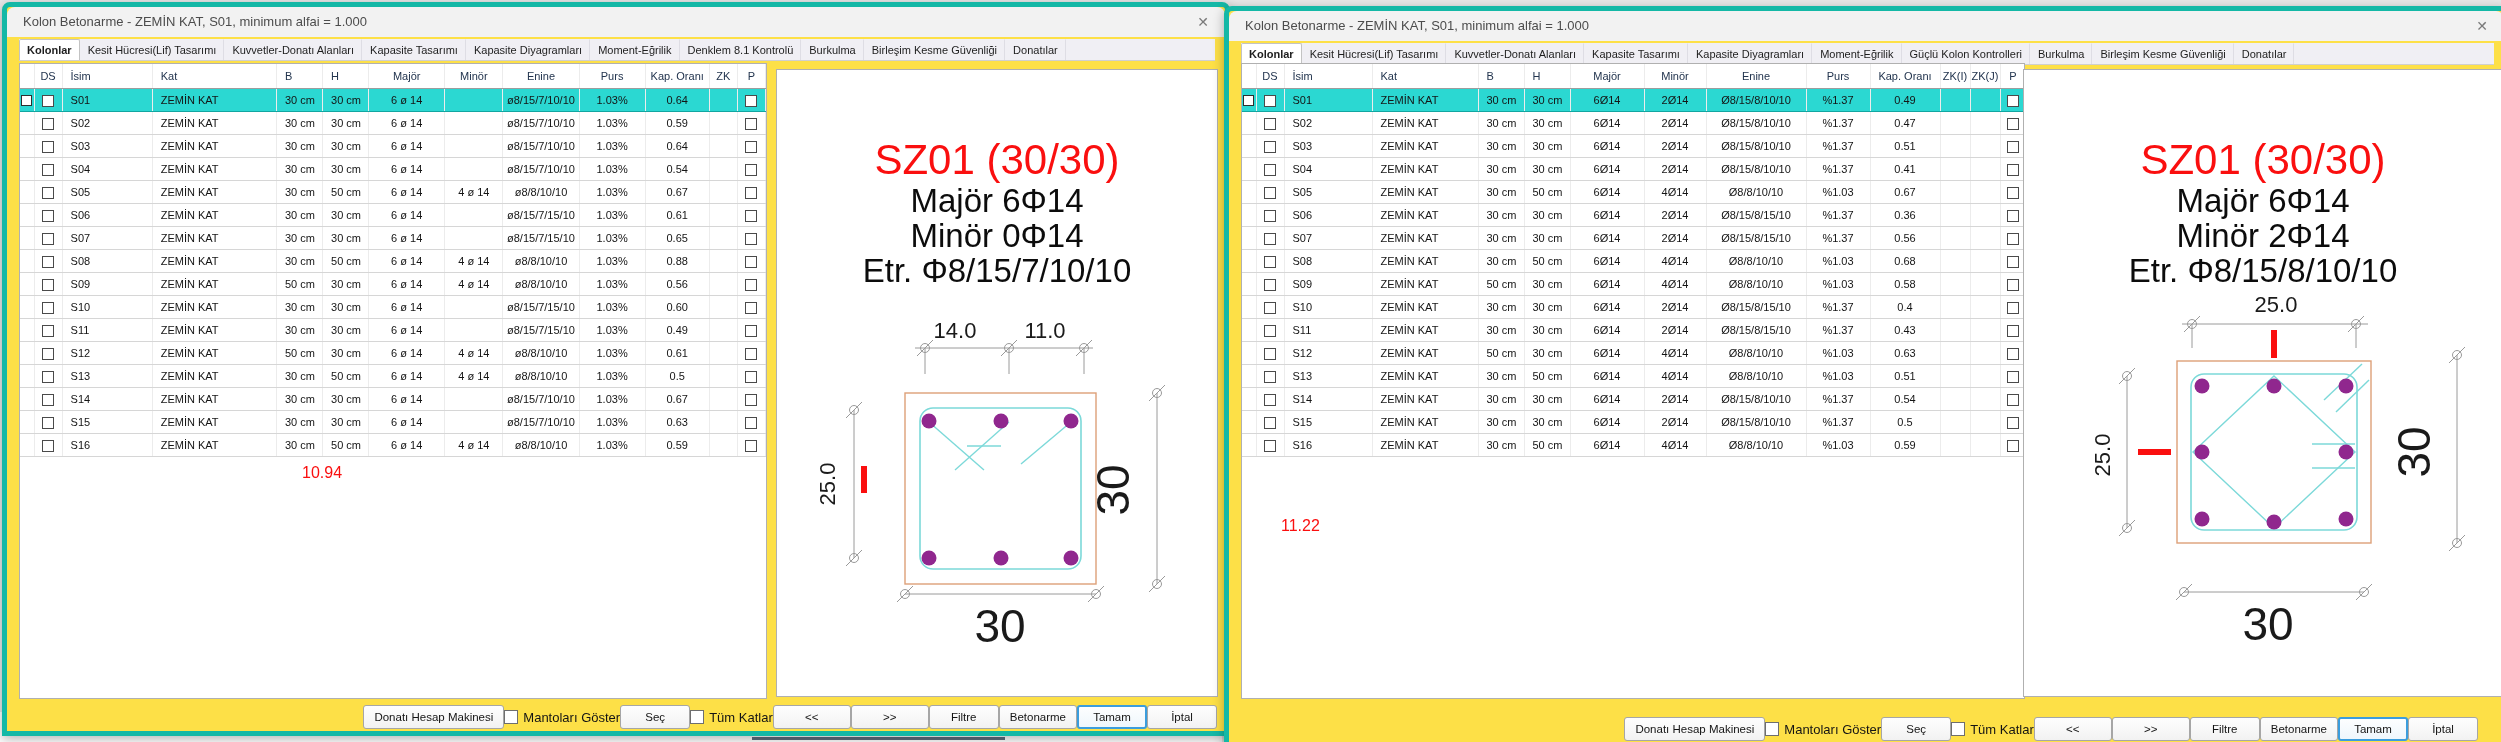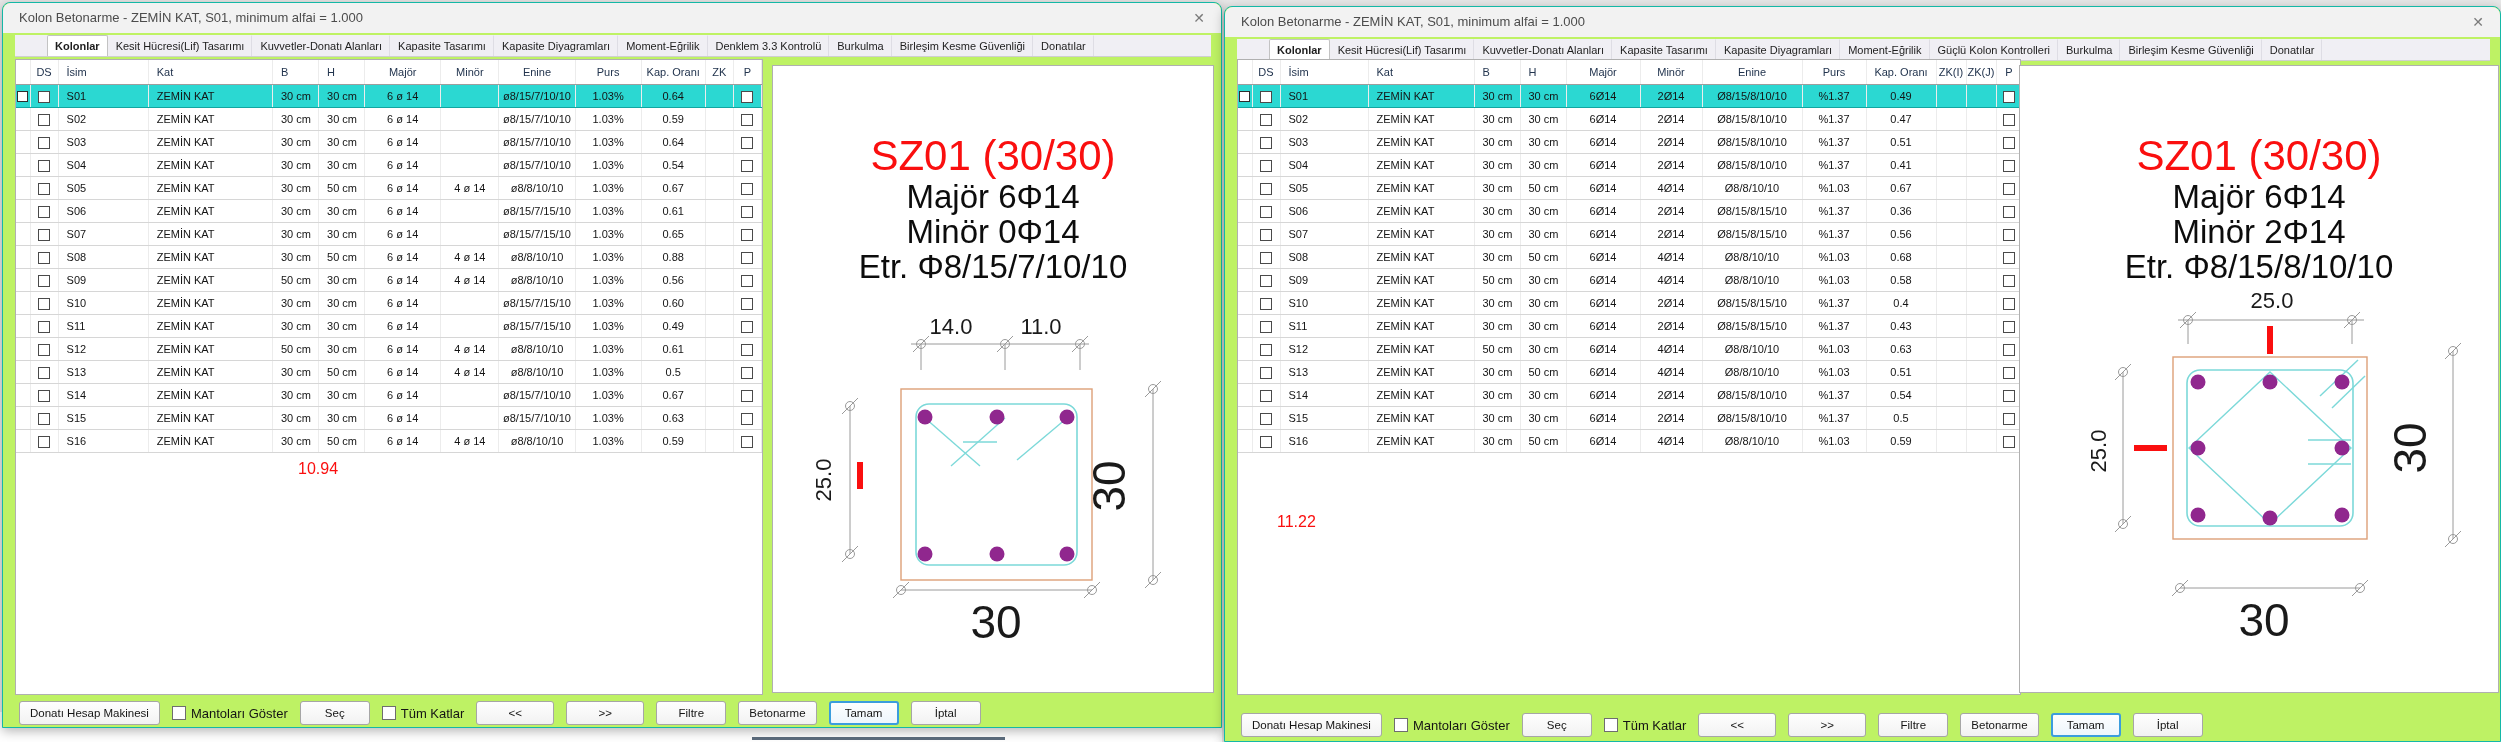--- a/index.html
+++ b/index.html
@@ -1,42 +1,42 @@
 <!DOCTYPE html>
 <html><head>
 <meta charset="utf-8">
 <style>
   html,body{margin:0;padding:0;background:#dcdcdc;font-family:"Liberation Sans","DejaVu Sans",sans-serif;}
   #screen{position:relative;width:2501px;height:742px;background:#e8e8e8;overflow:hidden;}
   .bg-strip{position:absolute;left:0;top:712px;width:1222px;height:30px;background:#ffffff;}
   .bg-frag{position:absolute;}
-  .window{position:absolute;background:#bef264;border:1px solid #14b8a6;border-radius:8px 8px 0 0;
+  .window{position:absolute;background:#fde047;border:5px solid #14b8a6;border-radius:8px 8px 0 0;
           box-shadow:0 3px 12px rgba(0,0,0,.30);}
   .titlebar{position:relative;height:30px;border-radius:8px 8px 0 0;background:#f2f2f2;}
   .titlebar .title{position:absolute;left:16px;top:0;line-height:30px;font-size:13px;color:#4c4c4c;white-space:nowrap;}
   .close-btn{position:absolute;right:12px;top:5px;width:20px;height:20px;text-align:center;line-height:20px;
              font-size:14px;color:#7a7a7a;cursor:default;}
   .tabbar{position:absolute;left:12px;right:10px;top:32px;height:21px;display:flex;align-items:flex-end;
           border-bottom:1px solid #cfcfcf;background:#f0eff4;}
   .tab{height:20px;line-height:20px;padding:0 7px;font-size:11px;color:#1d1d1d;white-space:nowrap;
        border:1px solid transparent;border-bottom:none;border-right:1px solid #dedde4;}
-  .tab.active{background:#fff;border-color:#c3c3c3;border-radius:2px 2px 0 0;font-weight:bold;margin-left:32px;}
+  .tab.active{background:#fff;border-color:#c3c3c3;border-radius:2px 2px 0 0;font-weight:bold;}
   .panel{position:absolute;background:#fff;border:1px solid #b0b0b0;overflow:hidden;}
   table.grid{border-collapse:collapse;table-layout:fixed;width:100%;font-size:11px;}
   table.grid th{font-weight:normal;color:#22344e;height:22px;border-bottom:1px solid #9d9d9d;
                 border-right:1px solid #ececec;background:#fff;overflow:hidden;white-space:nowrap;}
   table.grid td{height:20px;border-bottom:1px solid #d6d6d6;border-right:1px solid #ececec;color:#141414;
                 overflow:hidden;white-space:nowrap;background:#fff;}
   table.grid .l{text-align:left;padding-left:8px;}
   table.grid .c{text-align:center;}
   tr.selected td{background:#2bd8d2;border-bottom:1px solid #12a6a1;border-top:1px solid #12a6a1;}
   .checkbox{display:inline-block;width:10px;height:10px;border:1px solid #4a4a4a;background:#fff;vertical-align:middle;}
   .rowmark{width:9px;height:9px;background:#fff;border:1px solid #2e2e2e;margin:0 auto;}
   .annotation{position:absolute;color:#fa0f0f;font-size:16px;font-weight:400;z-index:5;}
-  .footer{position:absolute;left:16px;right:0;display:flex;align-items:center;gap:12px;}
+  .footer{position:absolute;left:9px;right:0;display:flex;justify-content:flex-end;align-items:center;}
   .btn{height:24px;min-width:70px;padding:0 10px;background:linear-gradient(#fefefe,#f2f2f2);
        border:1px solid #a6a6a6;border-radius:3px;font-size:11.5px;color:#141414;text-align:center;
        line-height:22px;white-space:nowrap;box-sizing:border-box;}
   .btn.primary{border:2px solid #3b9ddd;line-height:20px;background:linear-gradient(#fdfeff,#eef6fc);}
   .btn.wide{min-width:78px;}
   .chk{display:flex;align-items:center;gap:5px;font-size:13px;color:#141414;white-space:nowrap;}
   .chk .box{width:12px;height:12px;border:1px solid #6e6e6e;background:#fff;}
   svg text{font-family:"Liberation Sans","DejaVu Sans",sans-serif;}
 </style>
 </head>
@@ -55,21 +55,21 @@
         <span class="title">Kolon Betonarme - ZEMİN KAT, S01, minimum alfai = 1.000</span>
         <div class="close-btn">✕</div>
       </div>
       <div class="tabbar">
         <div class="tab active">Kolonlar</div>
         <div class="tab">Kesit Hücresi(Lif) Tasarımı</div>
         <div class="tab">Kuvvetler-Donatı Alanları</div>
         <div class="tab">Kapasite Tasarımı</div>
         <div class="tab">Kapasite Diyagramları</div>
         <div class="tab">Moment-Eğrilik</div>
-        <div class="tab">Denklem 3.3 Kontrolü</div>
+        <div class="tab">Denklem 8.1 Kontrolü</div>
         <div class="tab">Burkulma</div>
         <div class="tab">Birleşim Kesme Güvenliği</div>
         <div class="tab">Donatılar</div>
       </div>
       <div class="panel" style="left: 12px; top: 56px; width: 746px; height: 634px;">
         <table class="grid">
           <colgroup>
             <col style="width: 14px;">
             <col style="width: 28px;">
             <col style="width: 90px;">

